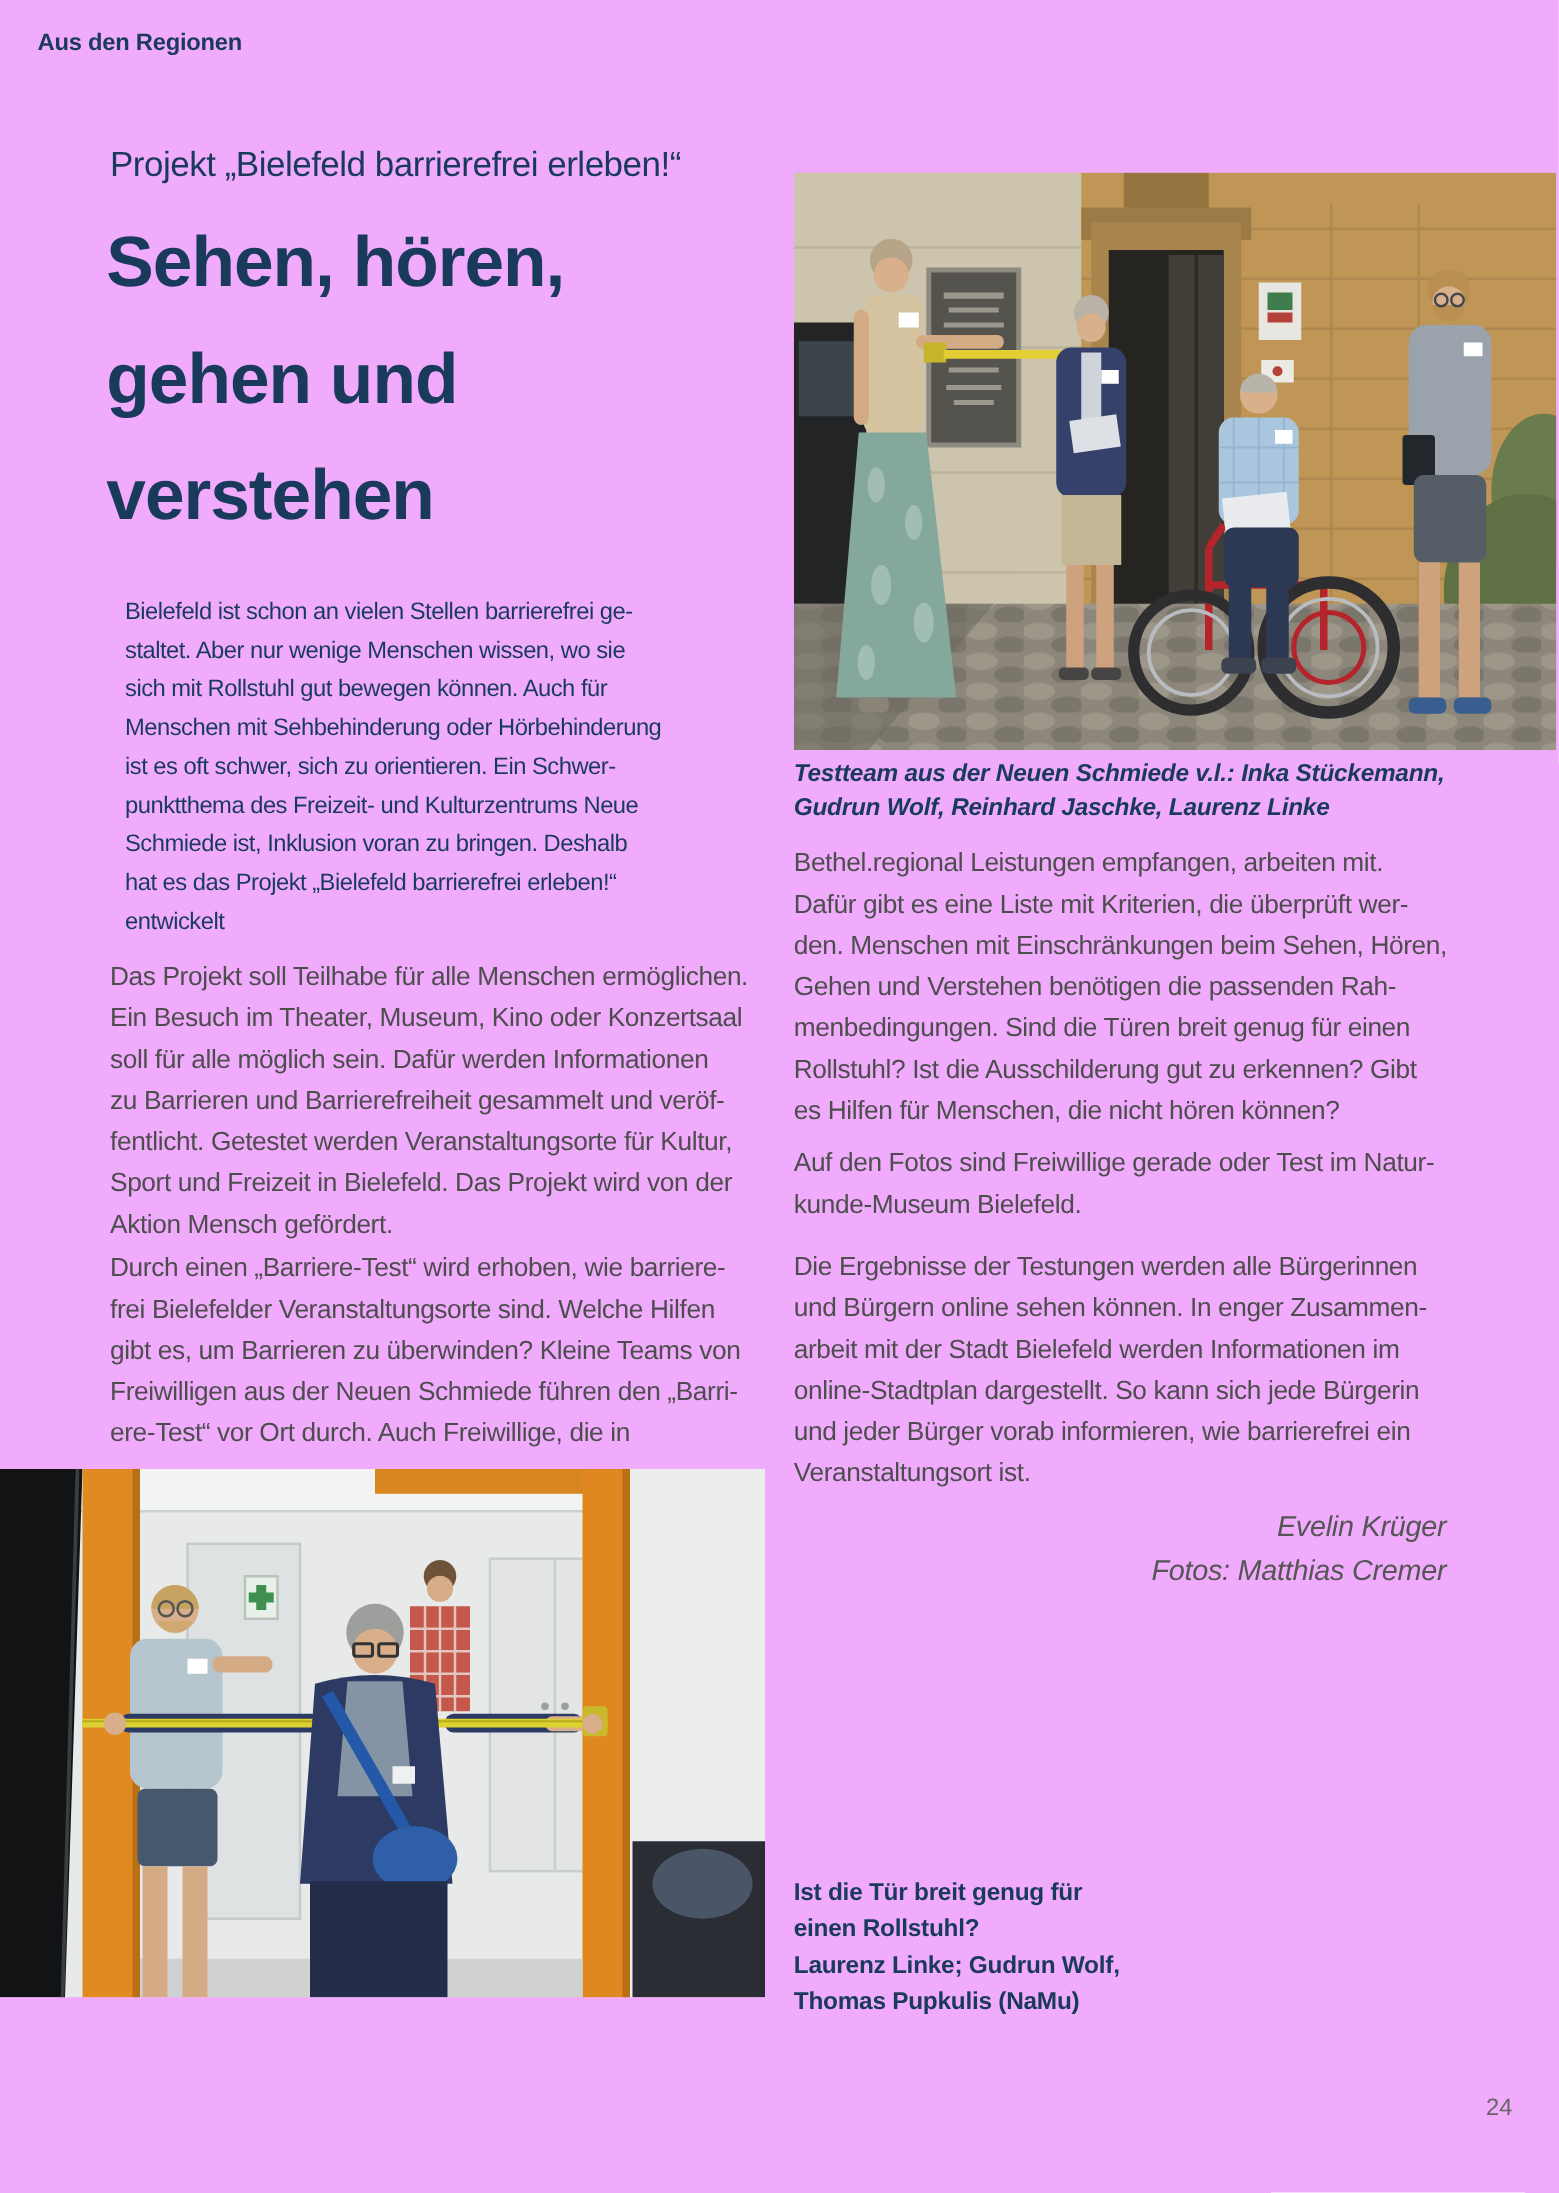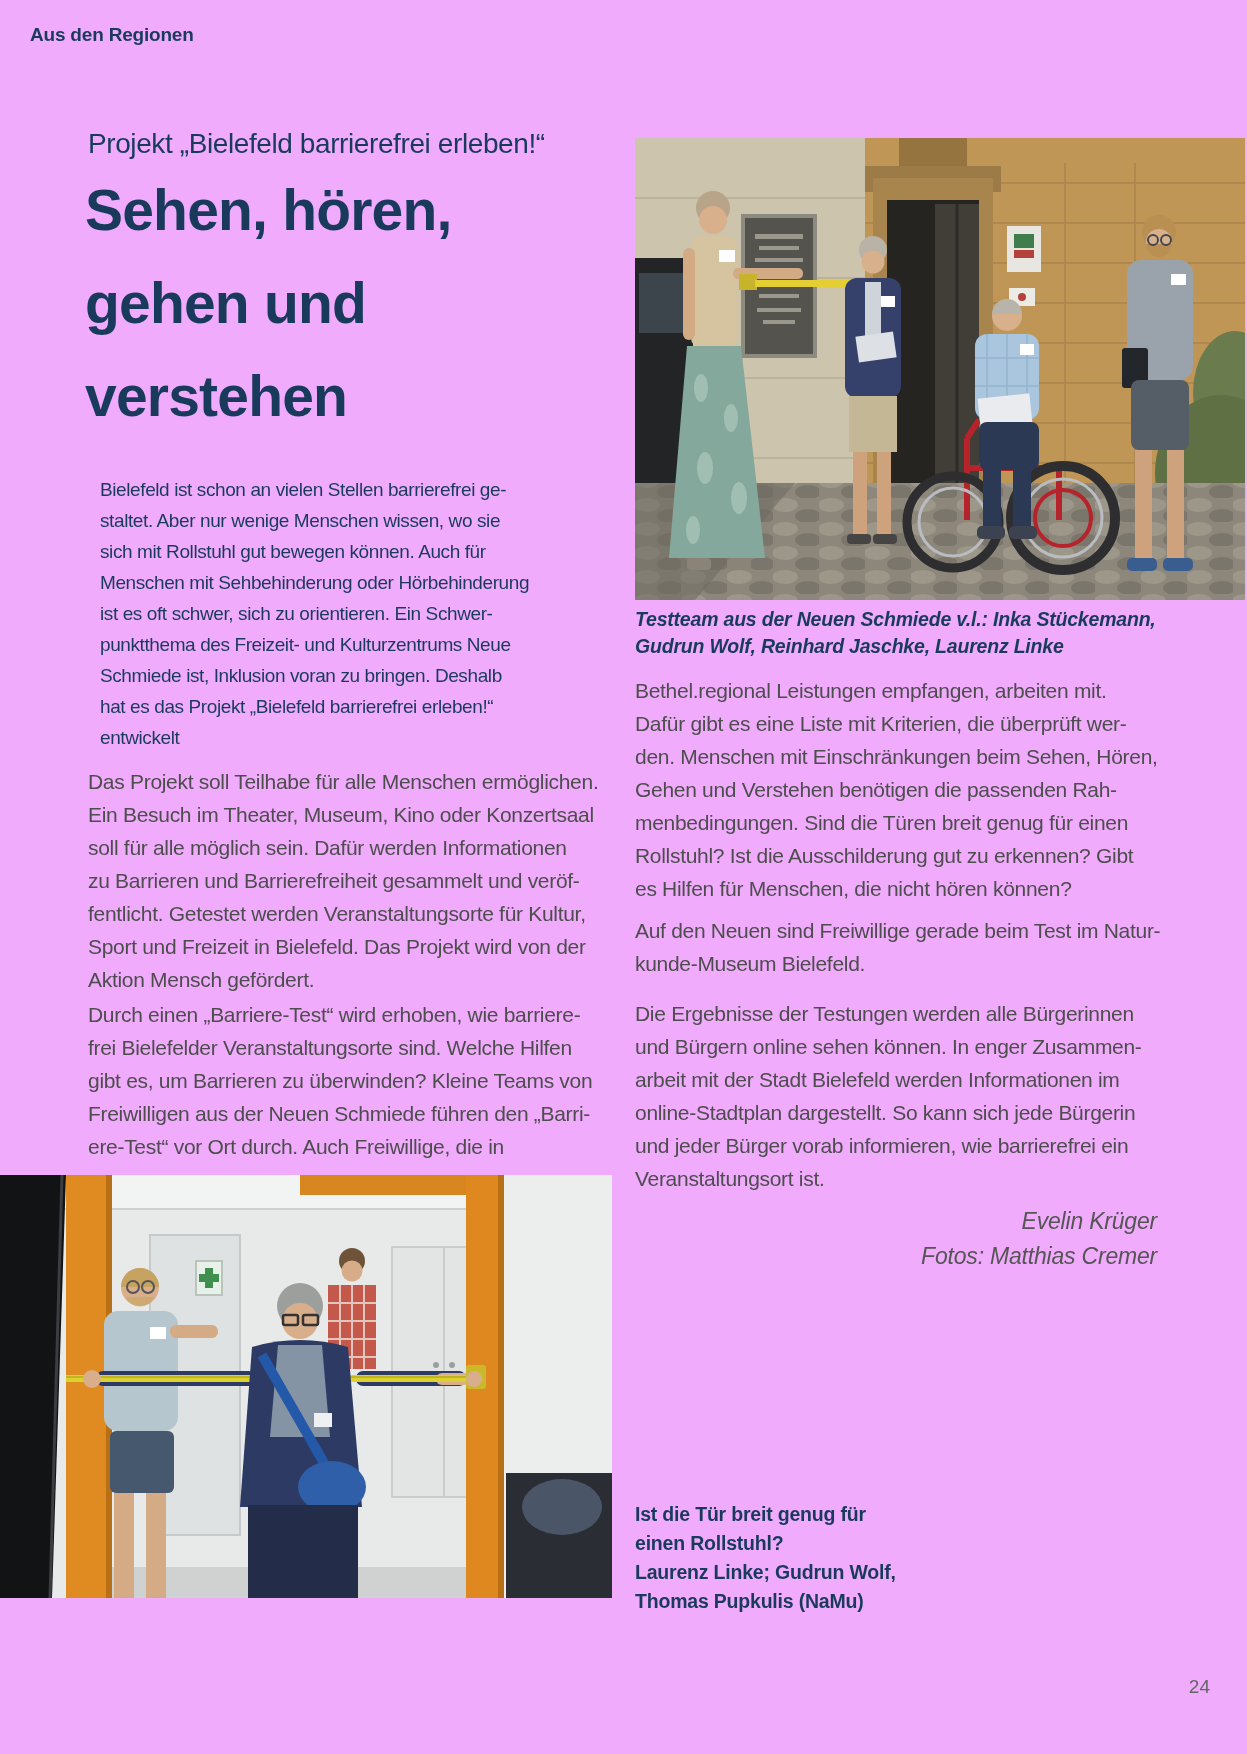--- a/index.html
+++ b/index.html
@@ -5,21 +5,21 @@
   html,body{margin:0;padding:0;background:#ffffff;}
   .page{
     position:relative;width:1247px;height:1754px;background:#f0abfc;
     font-family:"Liberation Sans",sans-serif;overflow:hidden;padding-left:12px;
   }
   .section-label{
     position:absolute;left:30px;top:24px;font-size:19px;font-weight:bold;
     color:#1a3a5c;letter-spacing:-0.2px;
   }
   .kicker{
-    position:absolute;left:88px;top:128px;font-size:28px;font-weight:400;
+    position:absolute;left:88px;top:116px;font-size:28px;font-weight:400;
     color:#1a3a5c;letter-spacing:-0.4px;white-space:pre;
   }
   .headline{
     position:absolute;left:85px;top:164px;margin:0;font-size:57px;font-weight:bold;
     color:#1a3a5c;line-height:93px;letter-spacing:-0.8px;white-space:pre-line;
   }
   .lead{
     position:absolute;left:100px;top:474px;font-size:19px;font-weight:400;
     color:#1a3a5c;line-height:31px;letter-spacing:-0.4px;white-space:pre-line;
   }
@@ -235,21 +235,21 @@
 Gudrun Wolf, Reinhard Jaschke, Laurenz Linke</div>
 
   <div class="bodytext right-p1">Bethel.regional Leistungen empfangen, arbeiten mit.
 Dafür gibt es eine Liste mit Kriterien, die überprüft wer-
 den. Menschen mit Einschränkungen beim Sehen, Hören,
 Gehen und Verstehen benötigen die passenden Rah-
 menbedingungen. Sind die Türen breit genug für einen
 Rollstuhl? Ist die Ausschilderung gut zu erkennen? Gibt
 es Hilfen für Menschen, die nicht hören können?</div>
 
-  <div class="bodytext right-p2">Auf den Neuen sind Freiwillige gerade beim Test im Natur-
+  <div class="bodytext right-p2">Auf den Fotos sind Freiwillige gerade oder Test im Natur-
 kunde-Museum Bielefeld.</div>
 
   <div class="bodytext right-p3">Die Ergebnisse der Testungen werden alle Bürgerinnen
 und Bürgern online sehen können. In enger Zusammen-
 arbeit mit der Stadt Bielefeld werden Informationen im
 online-Stadtplan dargestellt. So kann sich jede Bürgerin
 und jeder Bürger vorab informieren, wie barrierefrei ein
 Veranstaltungsort ist.</div>
 
   <div class="byline">Evelin Krüger

